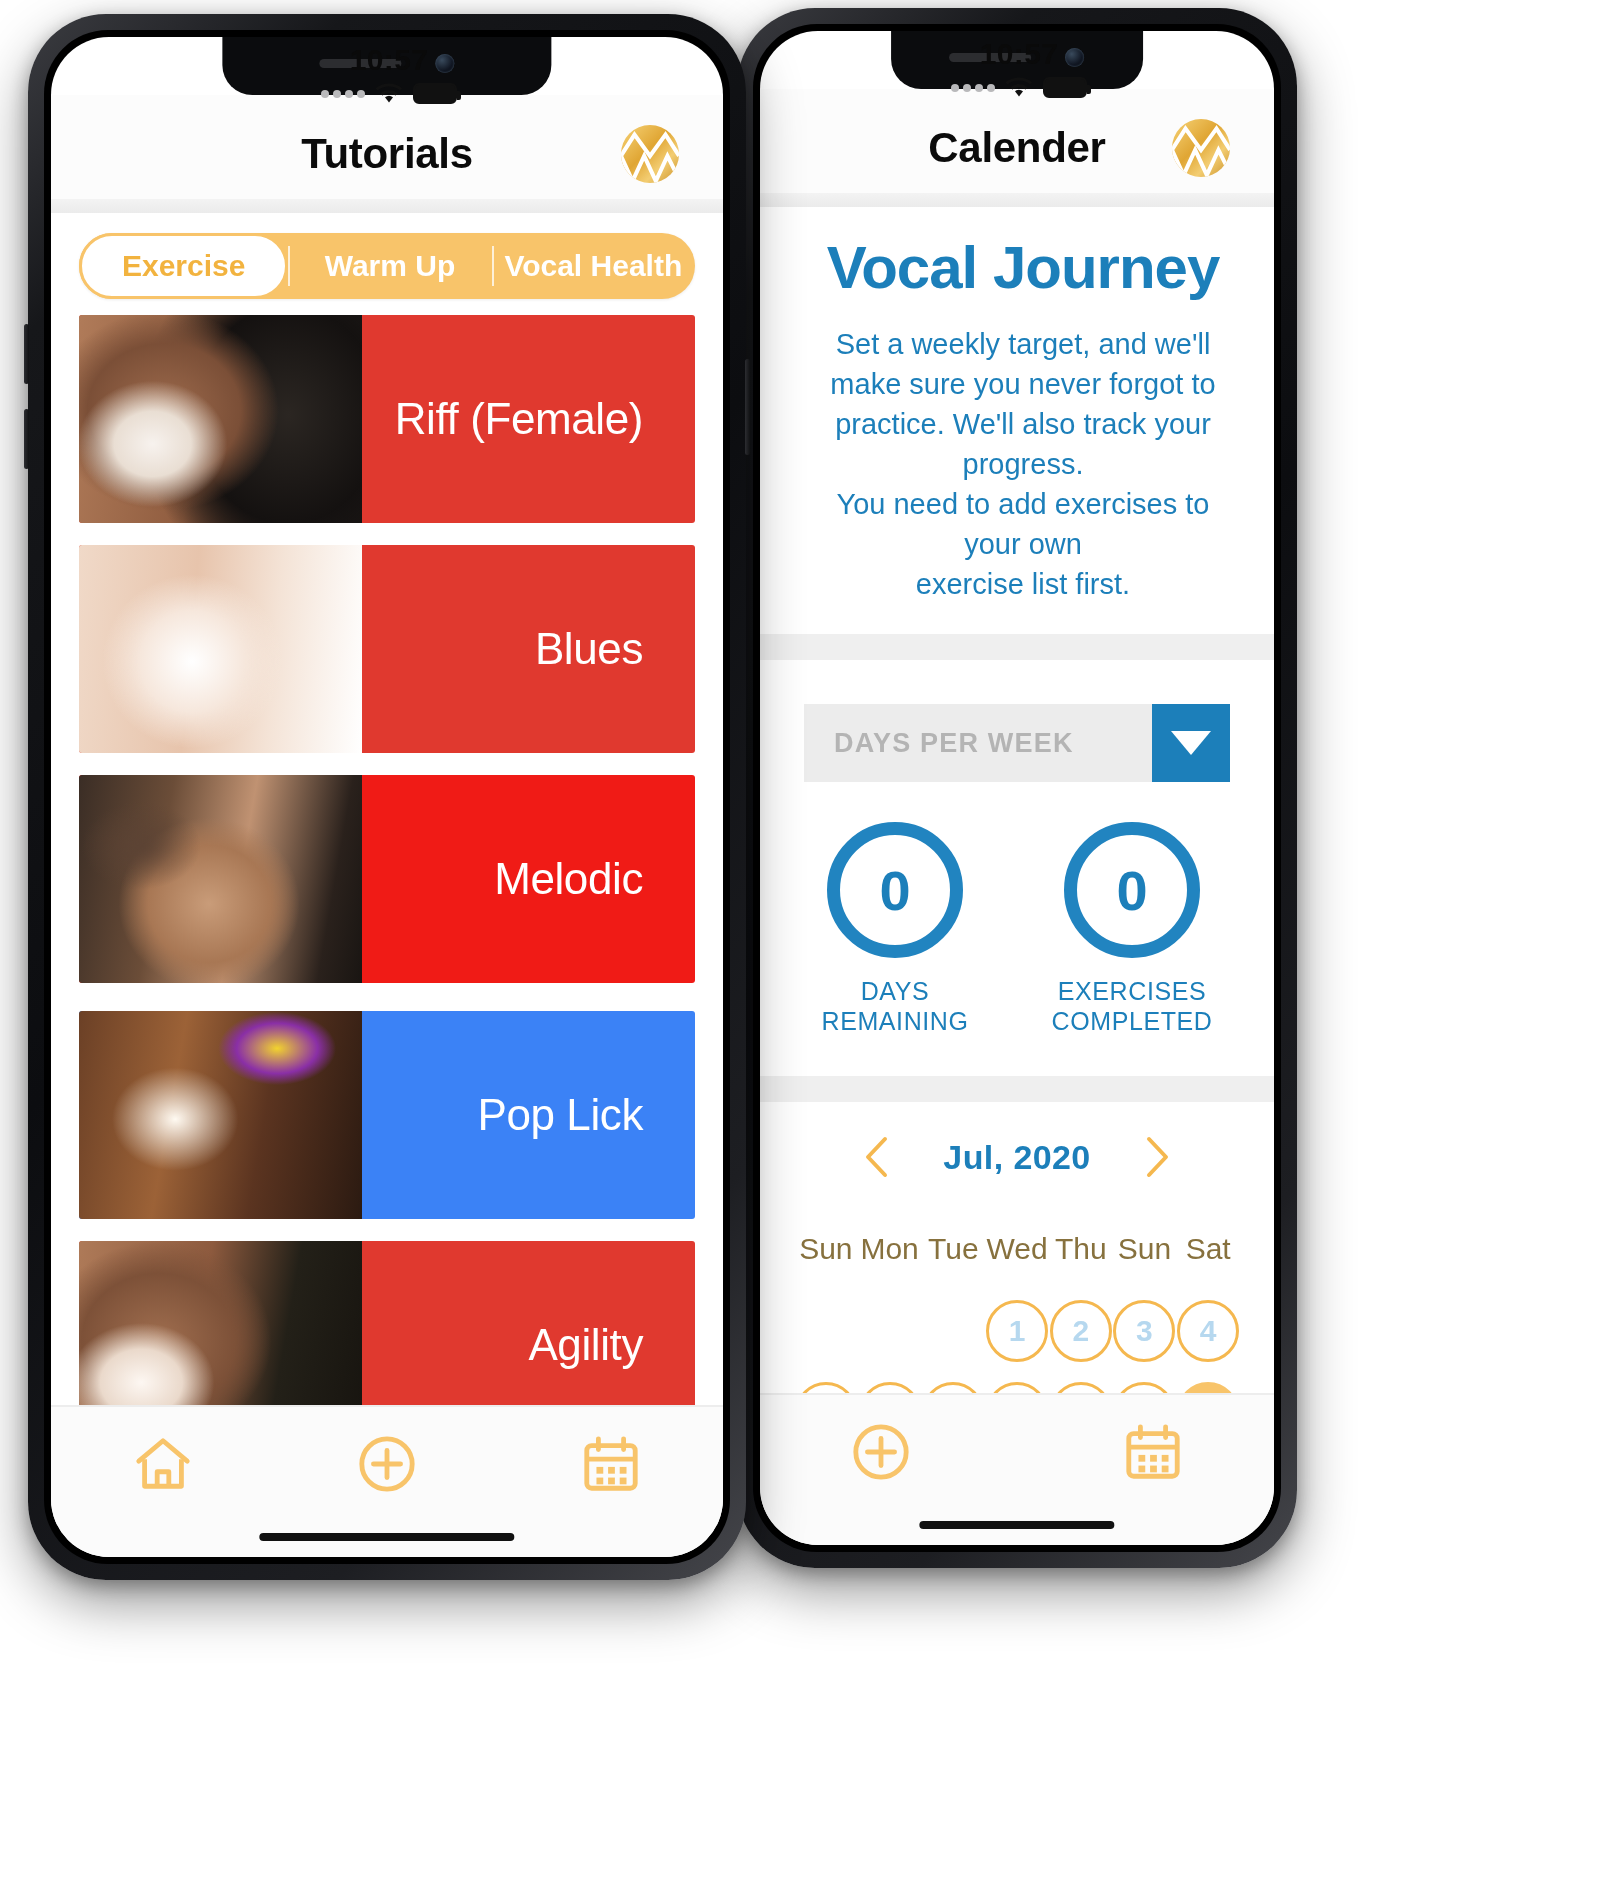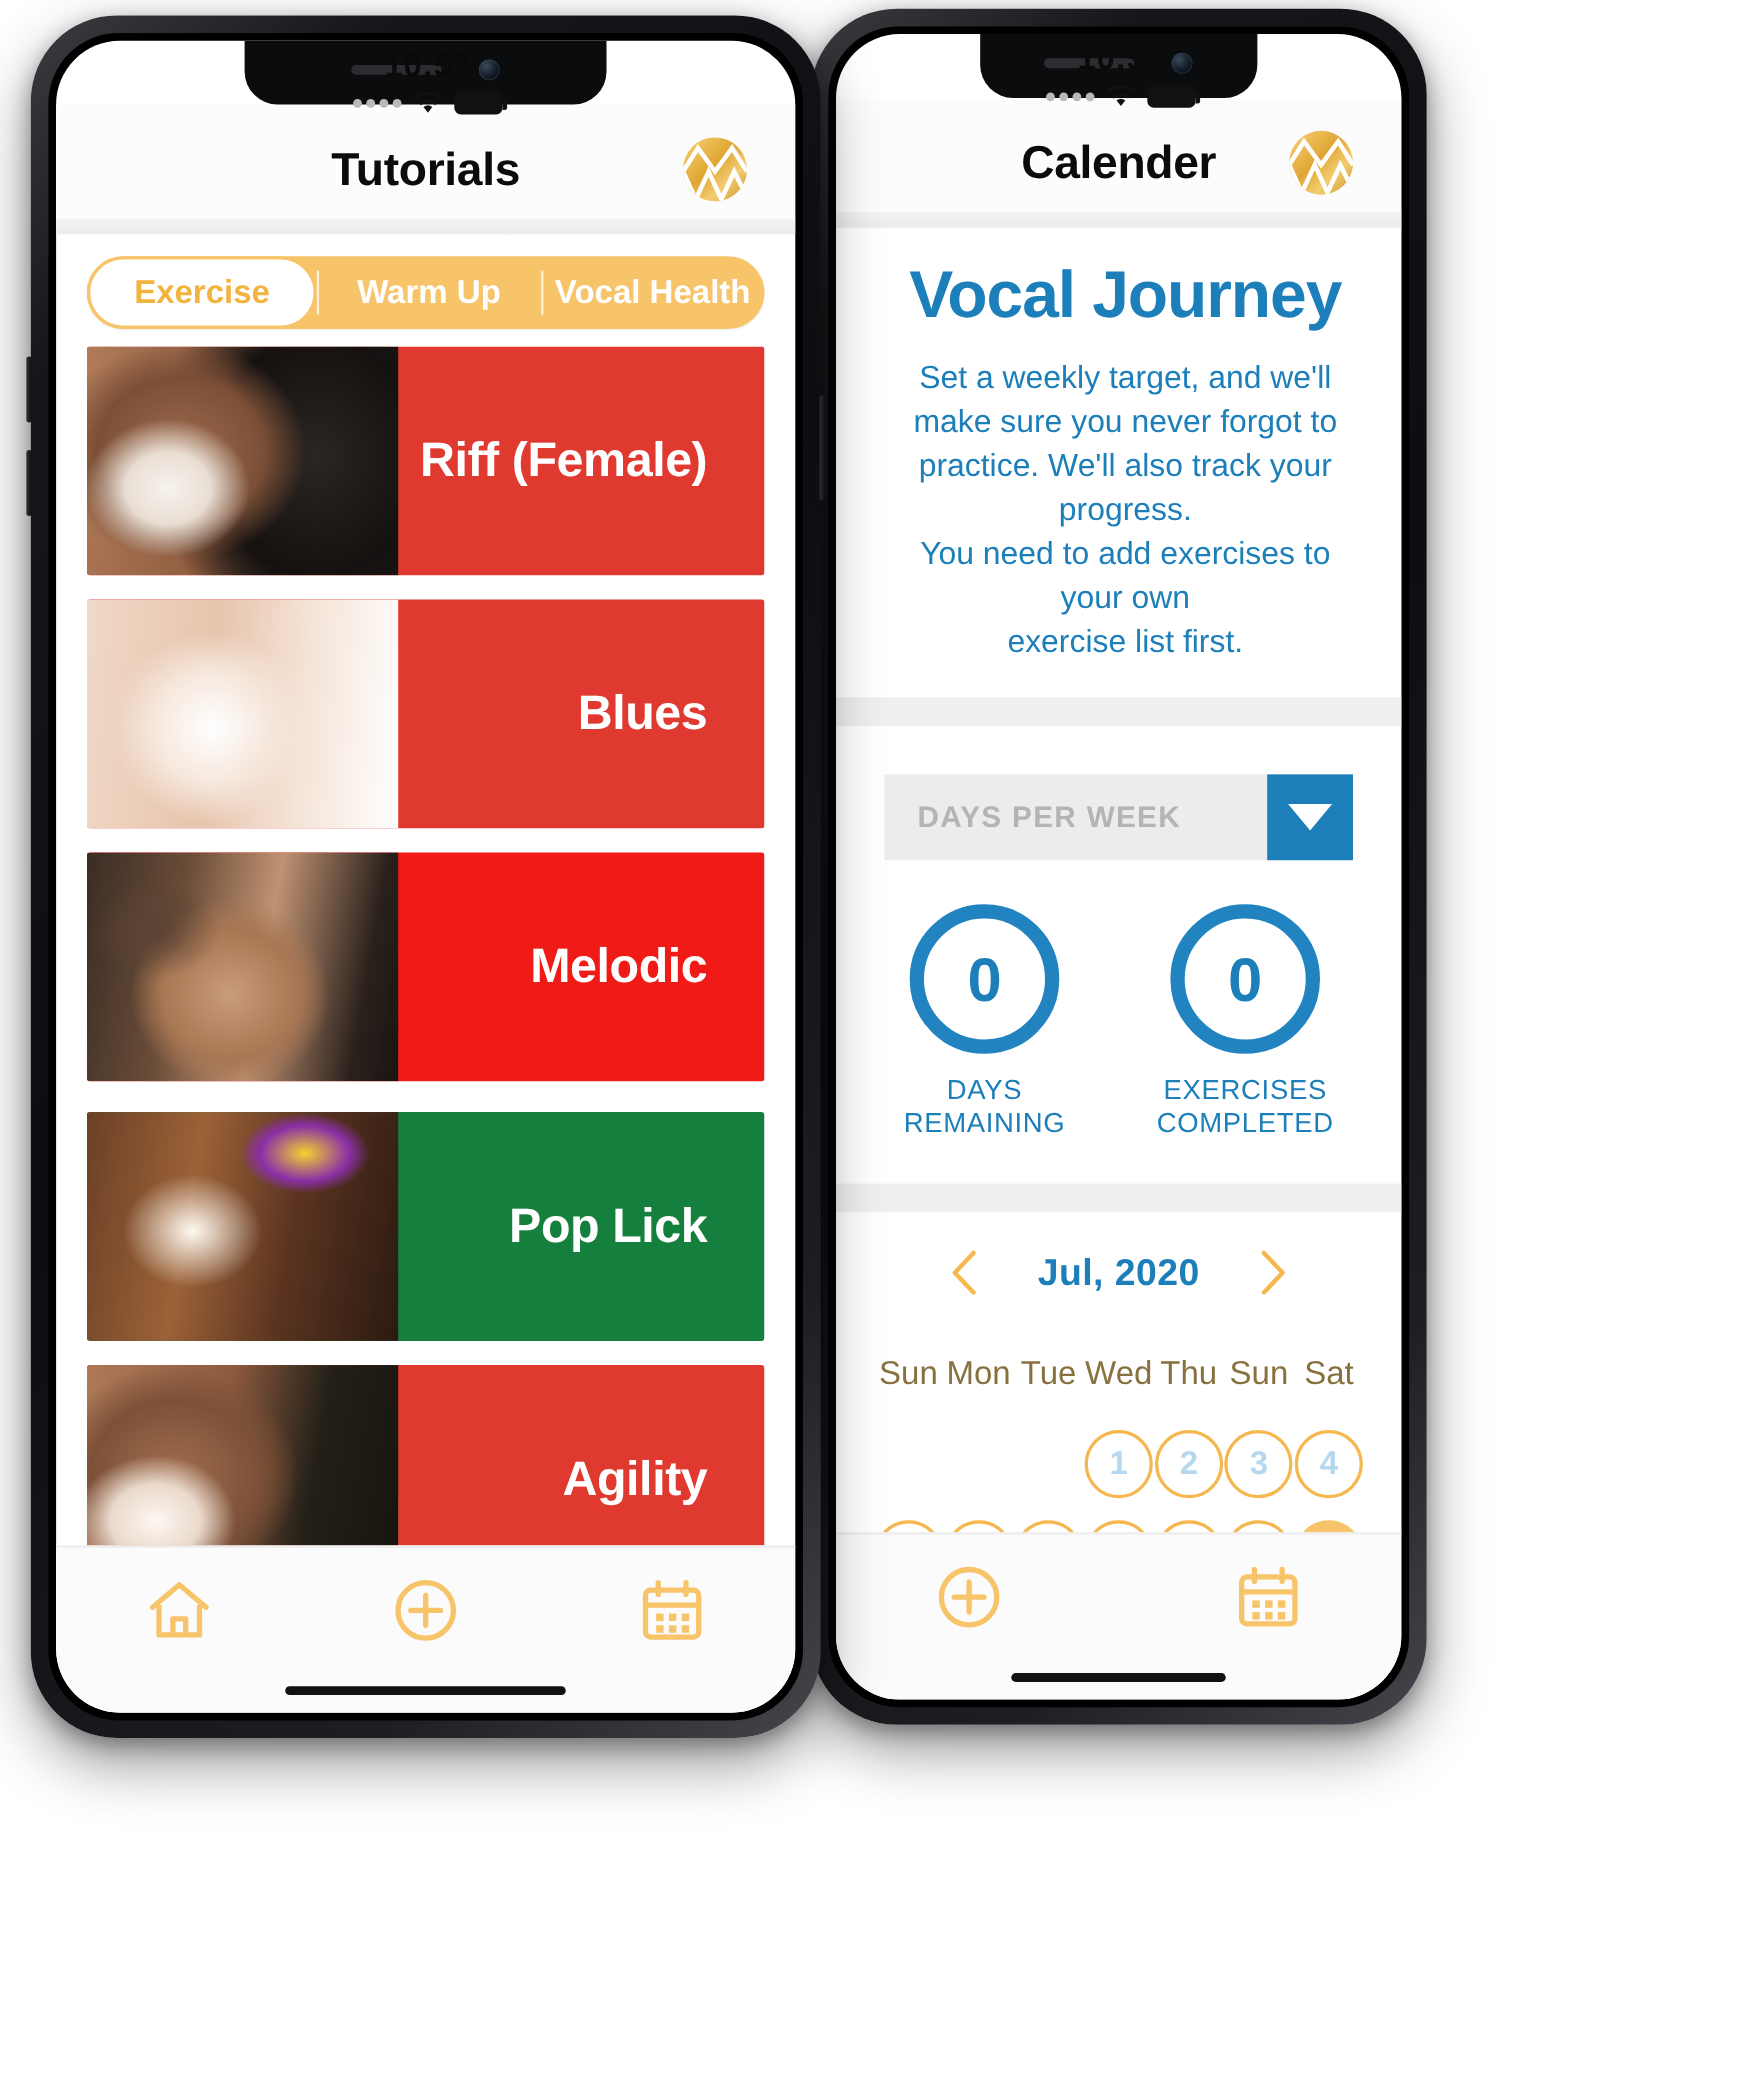--- a/index.html
+++ b/index.html
@@ -132,21 +132,21 @@
   .card {
     position: relative; height: 208px; margin-bottom: 22px;
     border-radius: 3px; overflow: hidden;
     display: flex; align-items: center; justify-content: flex-end;
   }
   .card-photo {
     position: absolute; left: 0; top: 0; bottom: 0; width: 46%;
   }
   .card-label {
     position: relative; z-index: 3;
-    color: #fff; font-size: 44px; font-weight: 700;
+    color: #fff; font-size: 44px; font-weight: 400;
     padding-right: 52px; letter-spacing: -.4px;
   }
 
   
   .ph1 { background:
       radial-gradient(ellipse 40% 46% at 26% 62%, #f7f2ee 0%, #e9ded3 34%, rgba(233,222,211,0) 66%),
       radial-gradient(ellipse 52% 62% at 30% 46%, #9e6b4d 0%, #7b4f37 52%, rgba(123,79,55,0) 78%),
       radial-gradient(ellipse 60% 95% at 74% 48%, #2b2622 0%, #141110 55%, rgba(20,17,16,0) 88%),
       linear-gradient(100deg,#b07b59 0%, #8f5c3f 44%, #241e1b 72%, #1b1715 100%);
   }
@@ -538,21 +538,21 @@
               <div class="card-label">Riff (Female)</div>
             </div>
             <div class="card" style="background: rgb(224, 57, 47);">
               <div class="card-photo ph2"></div>
               <div class="card-label">Blues</div>
             </div>
             <div class="card" style="background: rgb(240, 27, 22); text-align: center;">
               <div class="card-photo ph3"></div>
               <div class="card-label">Melodic</div>
             </div>
-            <div class="card" style="background: #15803d; margin-top: 28px;">
+            <div class="card" style="background: #3b82f6; margin-top: 28px;">
               <div class="card-photo ph4"></div>
               <div class="card-label">Pop Lick</div>
             </div>
             <div class="card" style="background: rgb(224, 57, 47);">
               <div class="card-photo ph5"></div>
               <div class="card-label">Agility</div>
             </div>
           </div>
 
         <div class="tabbar">

